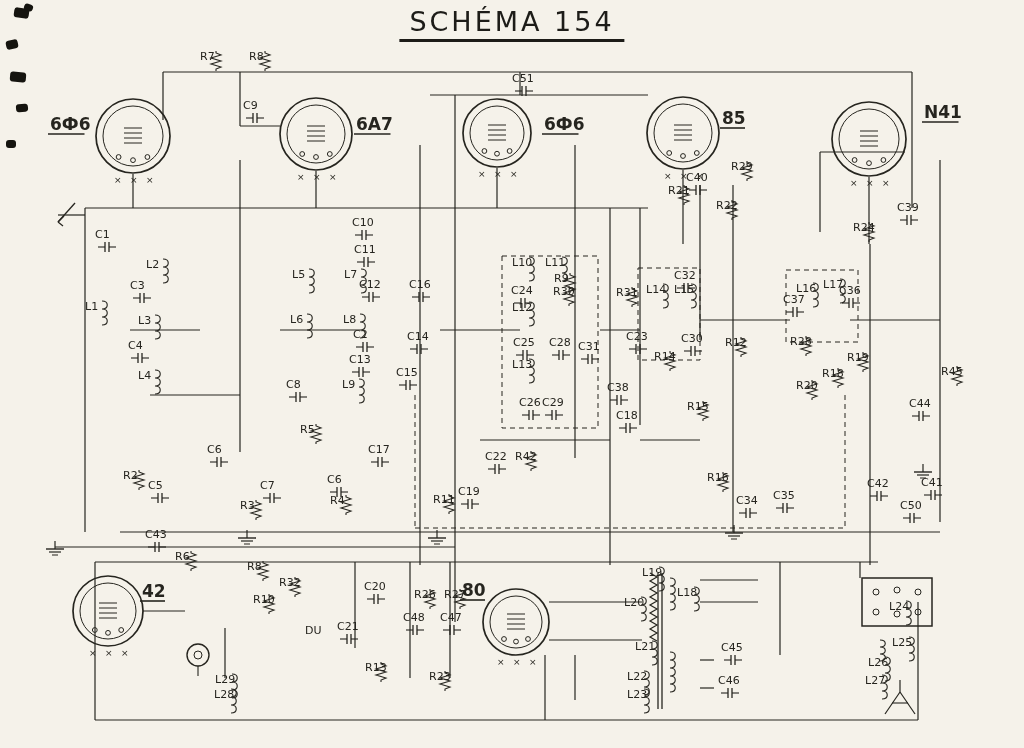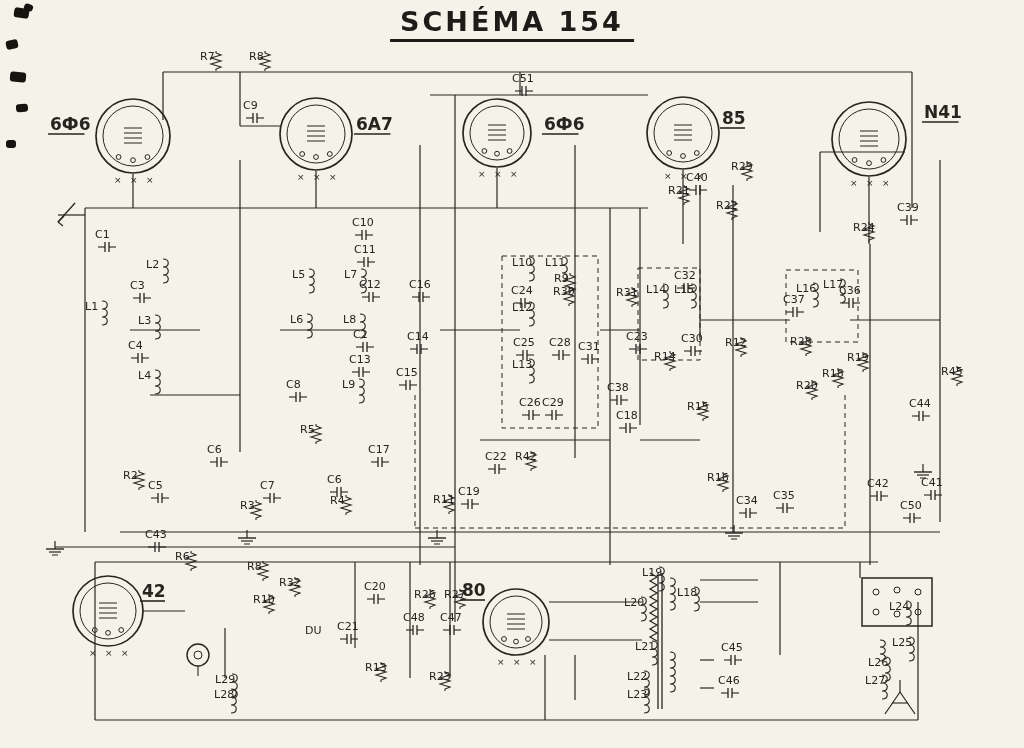--- a/index.html
+++ b/index.html
@@ -5,21 +5,21 @@
   html,body{margin:0;padding:0;}
   body{
     width:1024px;height:748px;position:relative;overflow:hidden;
     background:#f5f2ea;
     font-family:"DejaVu Sans","Liberation Sans",sans-serif;
   }
   #stage{position:absolute;inset:0;}
   #schematic-svg{position:absolute;left:0;top:0;}
   #title{
     position:absolute;top:6px;left:50%;transform:translateX(-50%);
-    font-size:27px;font-weight:bold;letter-spacing:3px;color:#1d1c18;
+    font-size:27px;font-weight:normal;letter-spacing:3px;color:#1d1c18;
     border-bottom:3px solid #1d1c18;padding:0 10px 2px 10px;white-space:nowrap;
   }
   .blob{position:absolute;background:#15140f;border-radius:3px;}
   .b1{left:14px;top:8px;width:15px;height:10px;transform:rotate(8deg);}
   .b2{left:6px;top:40px;width:12px;height:9px;transform:rotate(-12deg);}
   .b3{left:10px;top:72px;width:16px;height:10px;transform:rotate(5deg);}
   .b4{left:16px;top:104px;width:12px;height:8px;transform:rotate(-6deg);}
   .b5{left:6px;top:140px;width:10px;height:8px;}
   .b6{left:24px;top:4px;width:9px;height:7px;transform:rotate(20deg);}
 </style>

